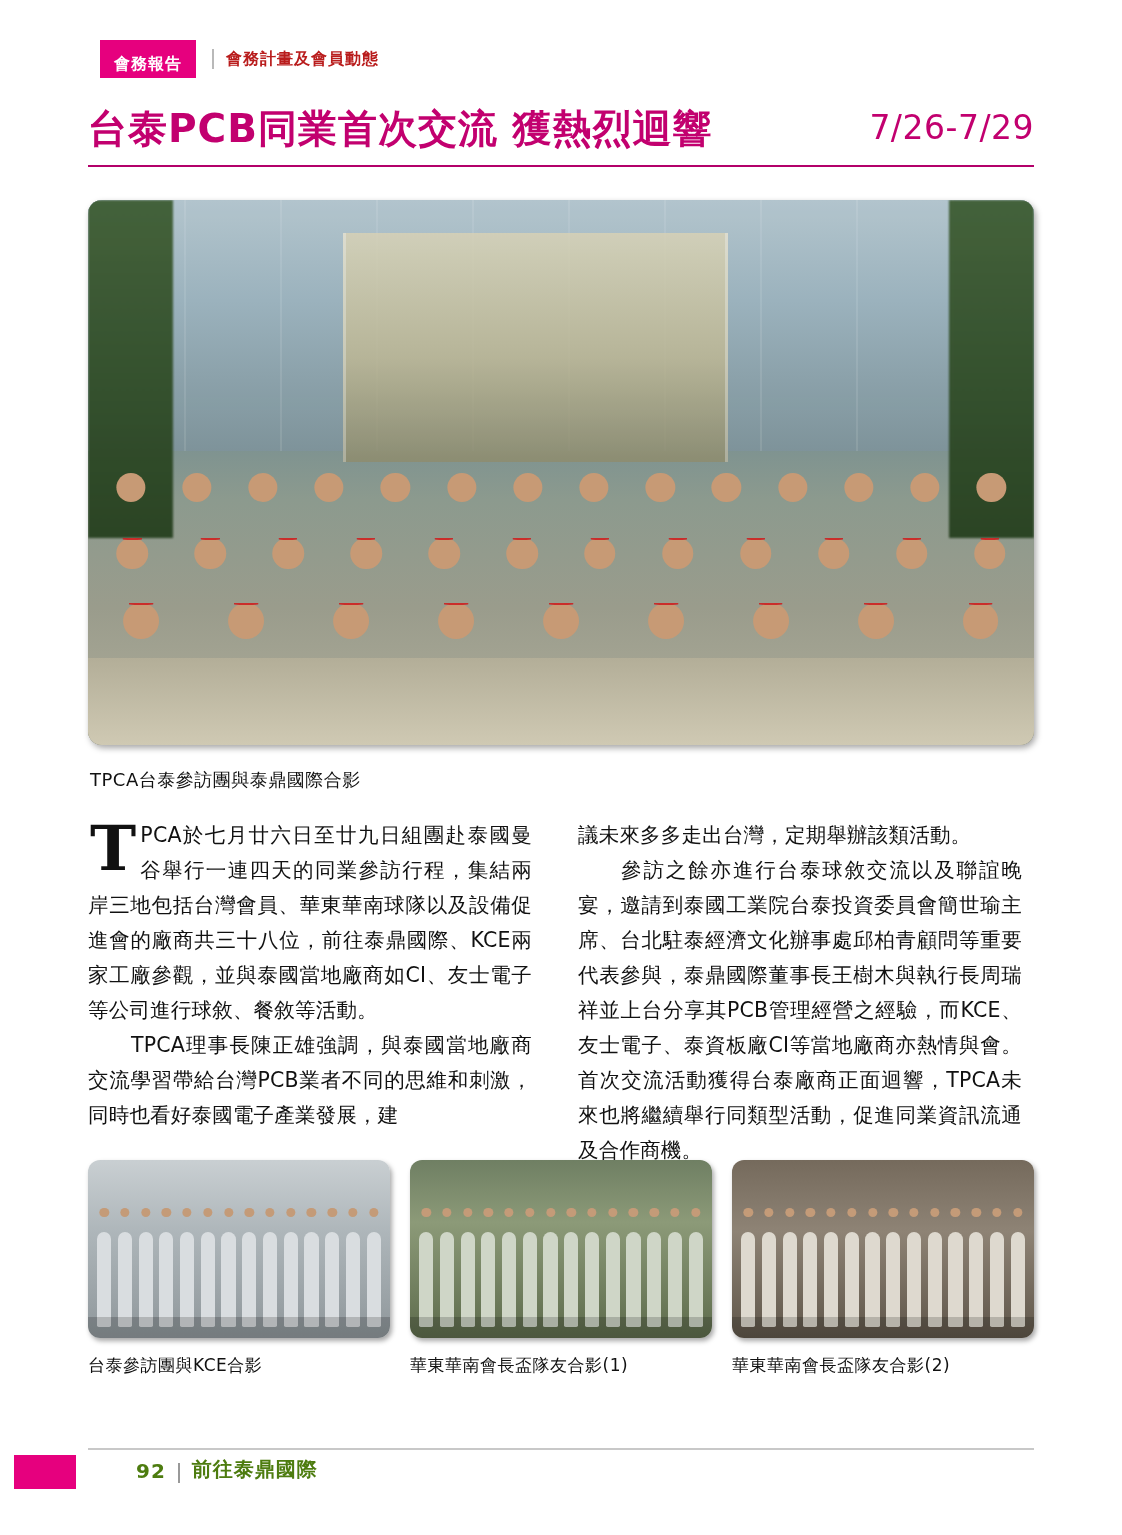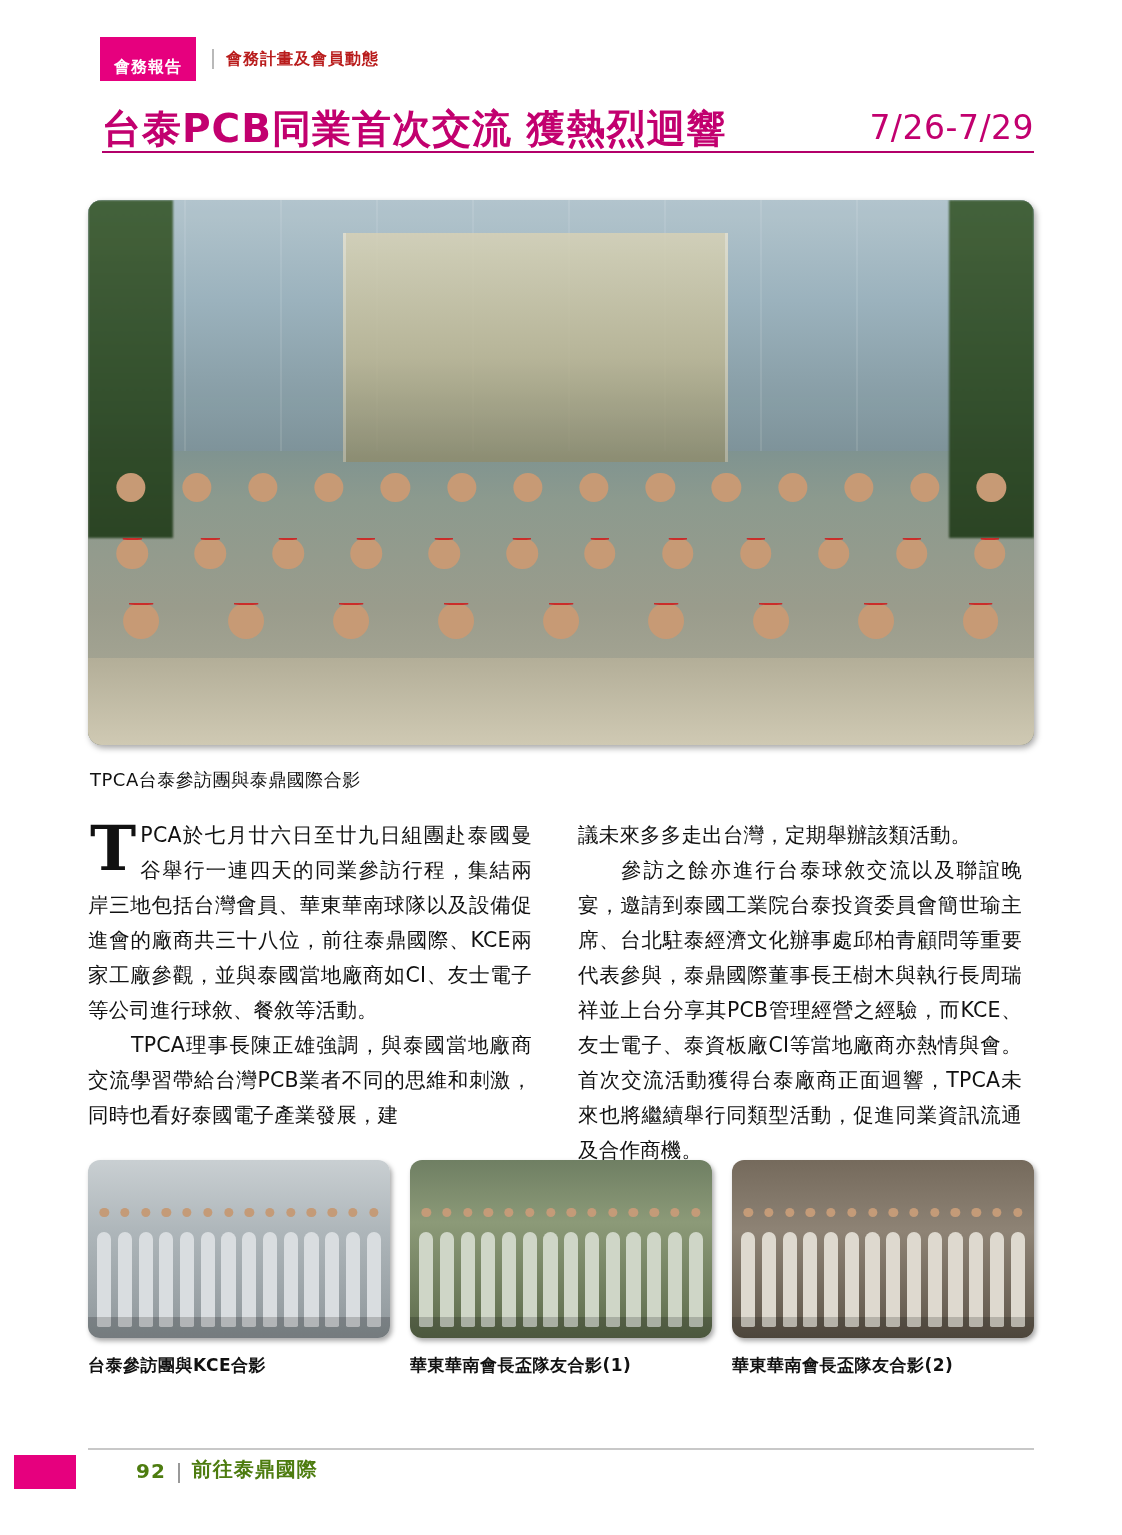--- a/index.html
+++ b/index.html
@@ -24,21 +24,21 @@
     display: flex;
     align-items: center;
     height: 30px;
   }
   .cat-badge {
     background: #e6007e;
     color: #ffffff;
     font-size: 16px;
     font-weight: bold;
     letter-spacing: 1px;
-    padding: 22px 14px 6px 14px;
+    padding: 16px 14px 6px 14px;
     line-height: 1;
   }
   .cat-sep {
     display: inline-block;
     width: 2px;
     height: 20px;
     background: #b9b9b9;
     margin: 0 12px 0 16px;
   }
   .cat-sub {
@@ -51,21 +51,21 @@
   
   .title-row {
     position: absolute;
     left: 88px;
     right: 88px;
     top: 108px;
     display: flex;
     align-items: flex-end;
     justify-content: space-between;
     border-bottom: 2px solid #b3006a;
-    margin-left: 14px;
+    padding-bottom: 14px;
   }
   .title-main {
     font-size: 39px;
     font-weight: bold;
     color: #c2006f;
     letter-spacing: 1px;
     line-height: 1.1;
   }
   .title-date {
     font-size: 33px;
@@ -203,21 +203,21 @@
 
   
   .thumbs {
     position: absolute;
     left: 88px;
     top: 1160px;
     width: 946px;
     display: flex;
     justify-content: space-between;
   }
-  .thumb-wrap { width: 302px; font-weight: bold; }
+  .thumb-wrap { width: 302px; }
   .thumb {
     width: 302px;
     height: 178px;
     border-radius: 12px;
     overflow: hidden;
     box-shadow: 2px 3px 5px rgba(0,0,0,0.35);
     position: relative;
   }
   .thumb .sky { position: absolute; inset: 0; }
   .t1 .sky { background: linear-gradient(180deg,#c9cfd2 0%, #aeb6ba 40%, #8f979b 100%); }

